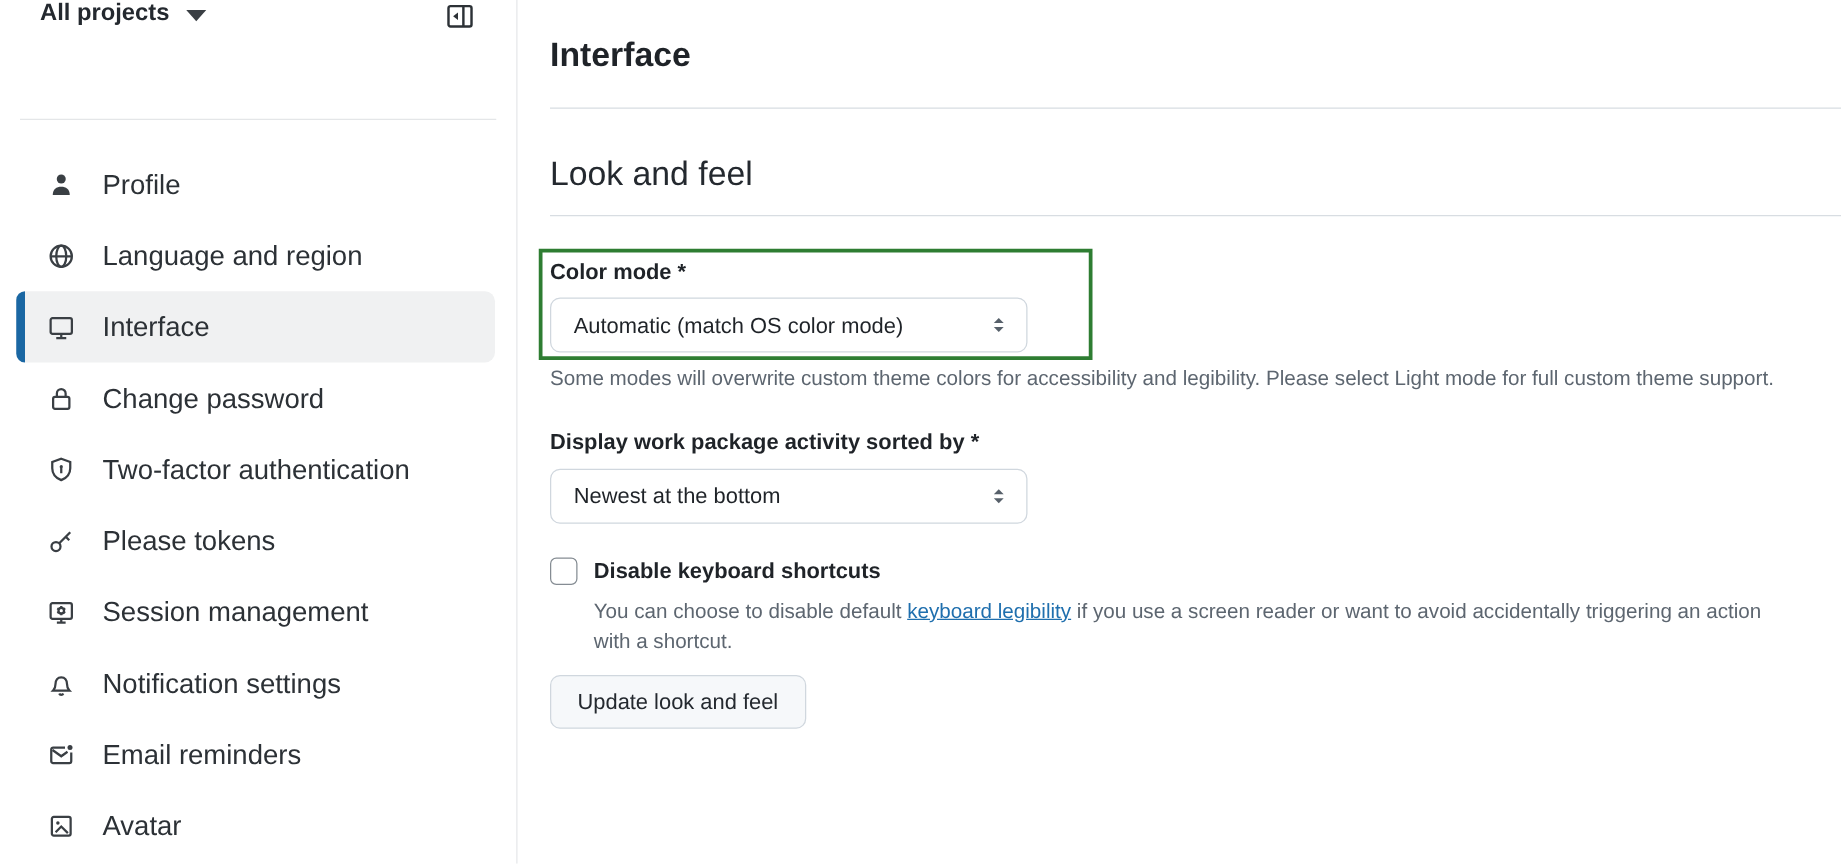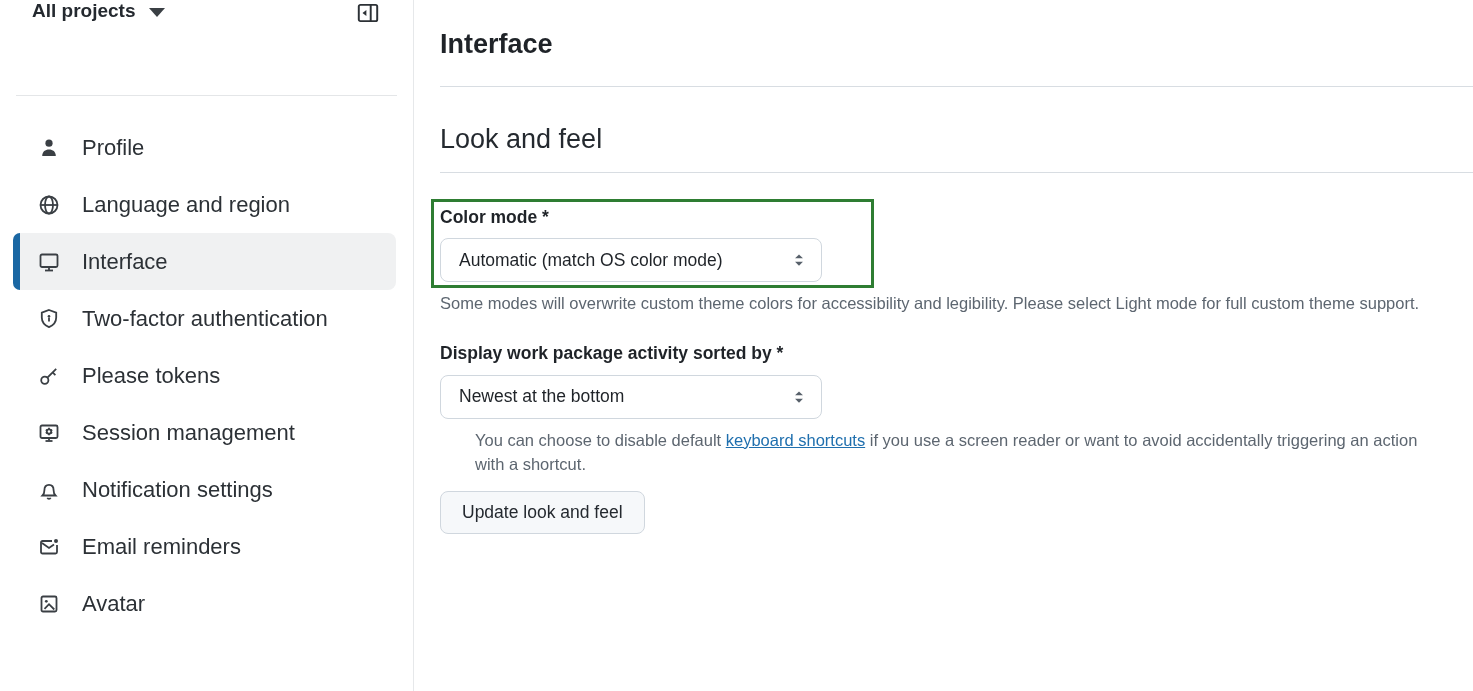--- a/index.html
+++ b/index.html
@@ -252,20 +252,29 @@
       <span class="icon">
         <svg width="24" height="24" viewBox="0 0 24 24" fill="none" stroke="#3a3f44" stroke-width="1.8">
           <rect x="3.5" y="4.5" width="17" height="12.5" rx="1.5"></rect>
           <line x1="12" y1="17" x2="12" y2="20"></line>
           <line x1="8" y1="20.5" x2="16" y2="20.5"></line>
         </svg>
       </span>
       <span class="nav-label">Interface</span>
     </div>
 
+    <div class="nav-item">
+      <span class="icon">
+        <svg width="24" height="24" viewBox="0 0 24 24" fill="none" stroke="#3a3f44" stroke-width="1.8">
+          <rect x="5.5" y="10.5" width="13" height="9.5" rx="1.5"></rect>
+          <path d="M8.5 10.5 V7.8 a3.5 3.5 0 0 1 7 0 v2.7"></path>
+        </svg>
+      </span>
+      <span class="nav-label">Change password</span>
+    </div>
 
     <div class="nav-item">
       <span class="icon">
         <svg width="24" height="24" viewBox="0 0 24 24" fill="none" stroke="#3a3f44" stroke-width="1.8">
           <path d="M12 3 l7.2 2.6 v4.9 c0 5.2-3.6 8.1-7.2 9.6 -3.6-1.5-7.2-4.4-7.2-9.6 V5.6 z"></path>
           <circle cx="12" cy="9.3" r="1.3" fill="#3a3f44" stroke="none"></circle>
           <line x1="12" y1="10.4" x2="12" y2="14.5"></line>
         </svg>
       </span>
       <span class="nav-label">Two-factor authentication</span>
@@ -366,17 +375,21 @@
       <span>Newest at the bottom</span>
       <span>
         <svg width="18" height="18" viewBox="0 0 16 16" fill="#57606a">
           <path d="M4.5 6.5 L8 3 l3.5 3.5 z"></path>
           <path d="M4.5 9.5 L8 13 l3.5-3.5 z"></path>
         </svg>
       </span>
     </div>
   </div>
 
-  <div class="checkbox-help"><span>You can choose to disable default </span><a>keyboard shortcuts</a><span> if you use a screen reader or want to avoid accidentally triggering an action with a shortcut.</span></div>
+  <div class="checkbox-row">
+    <div class="checkbox"></div>
+    <span class="checkbox-label">Disable keyboard shortcuts</span>
+  </div>
+  <div class="checkbox-help"><span>You can choose to disable default </span><a>keyboard legibility</a><span> if you use a screen reader or want to avoid accidentally triggering an action with a shortcut.</span></div>
 
   <button class="update-btn">Update look and feel</button>
 
 </main>
 
 </body></html>

